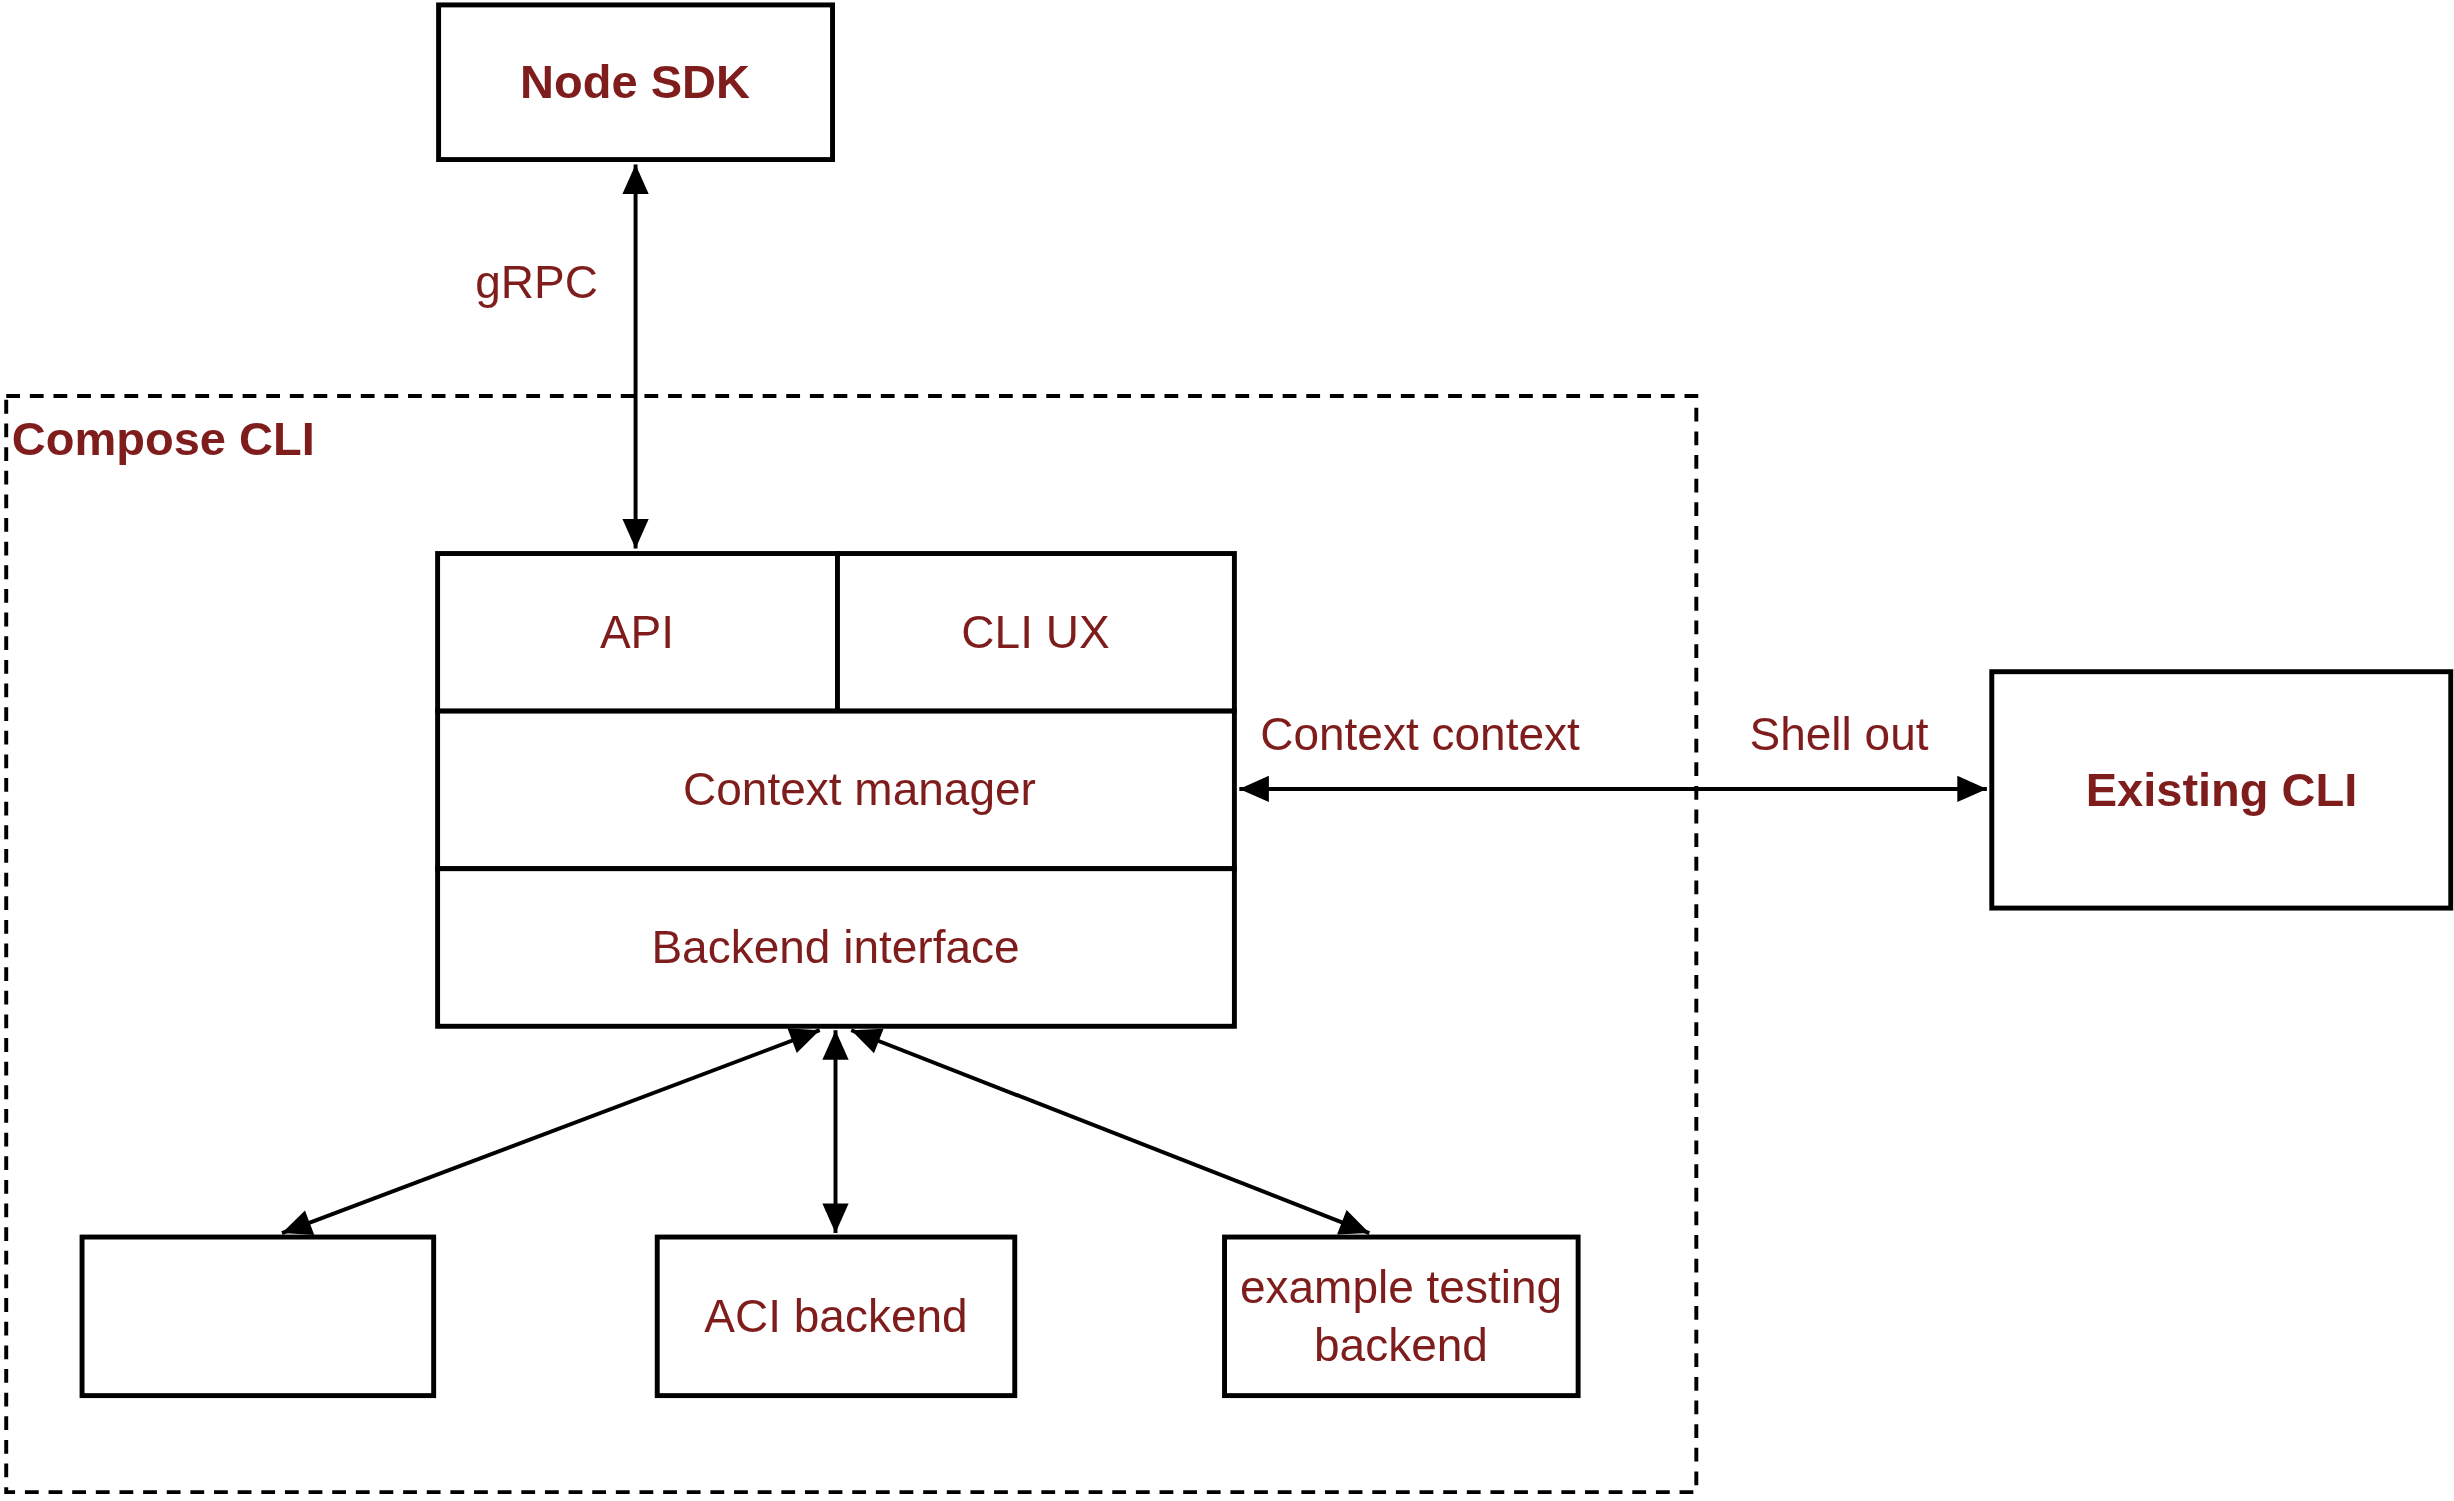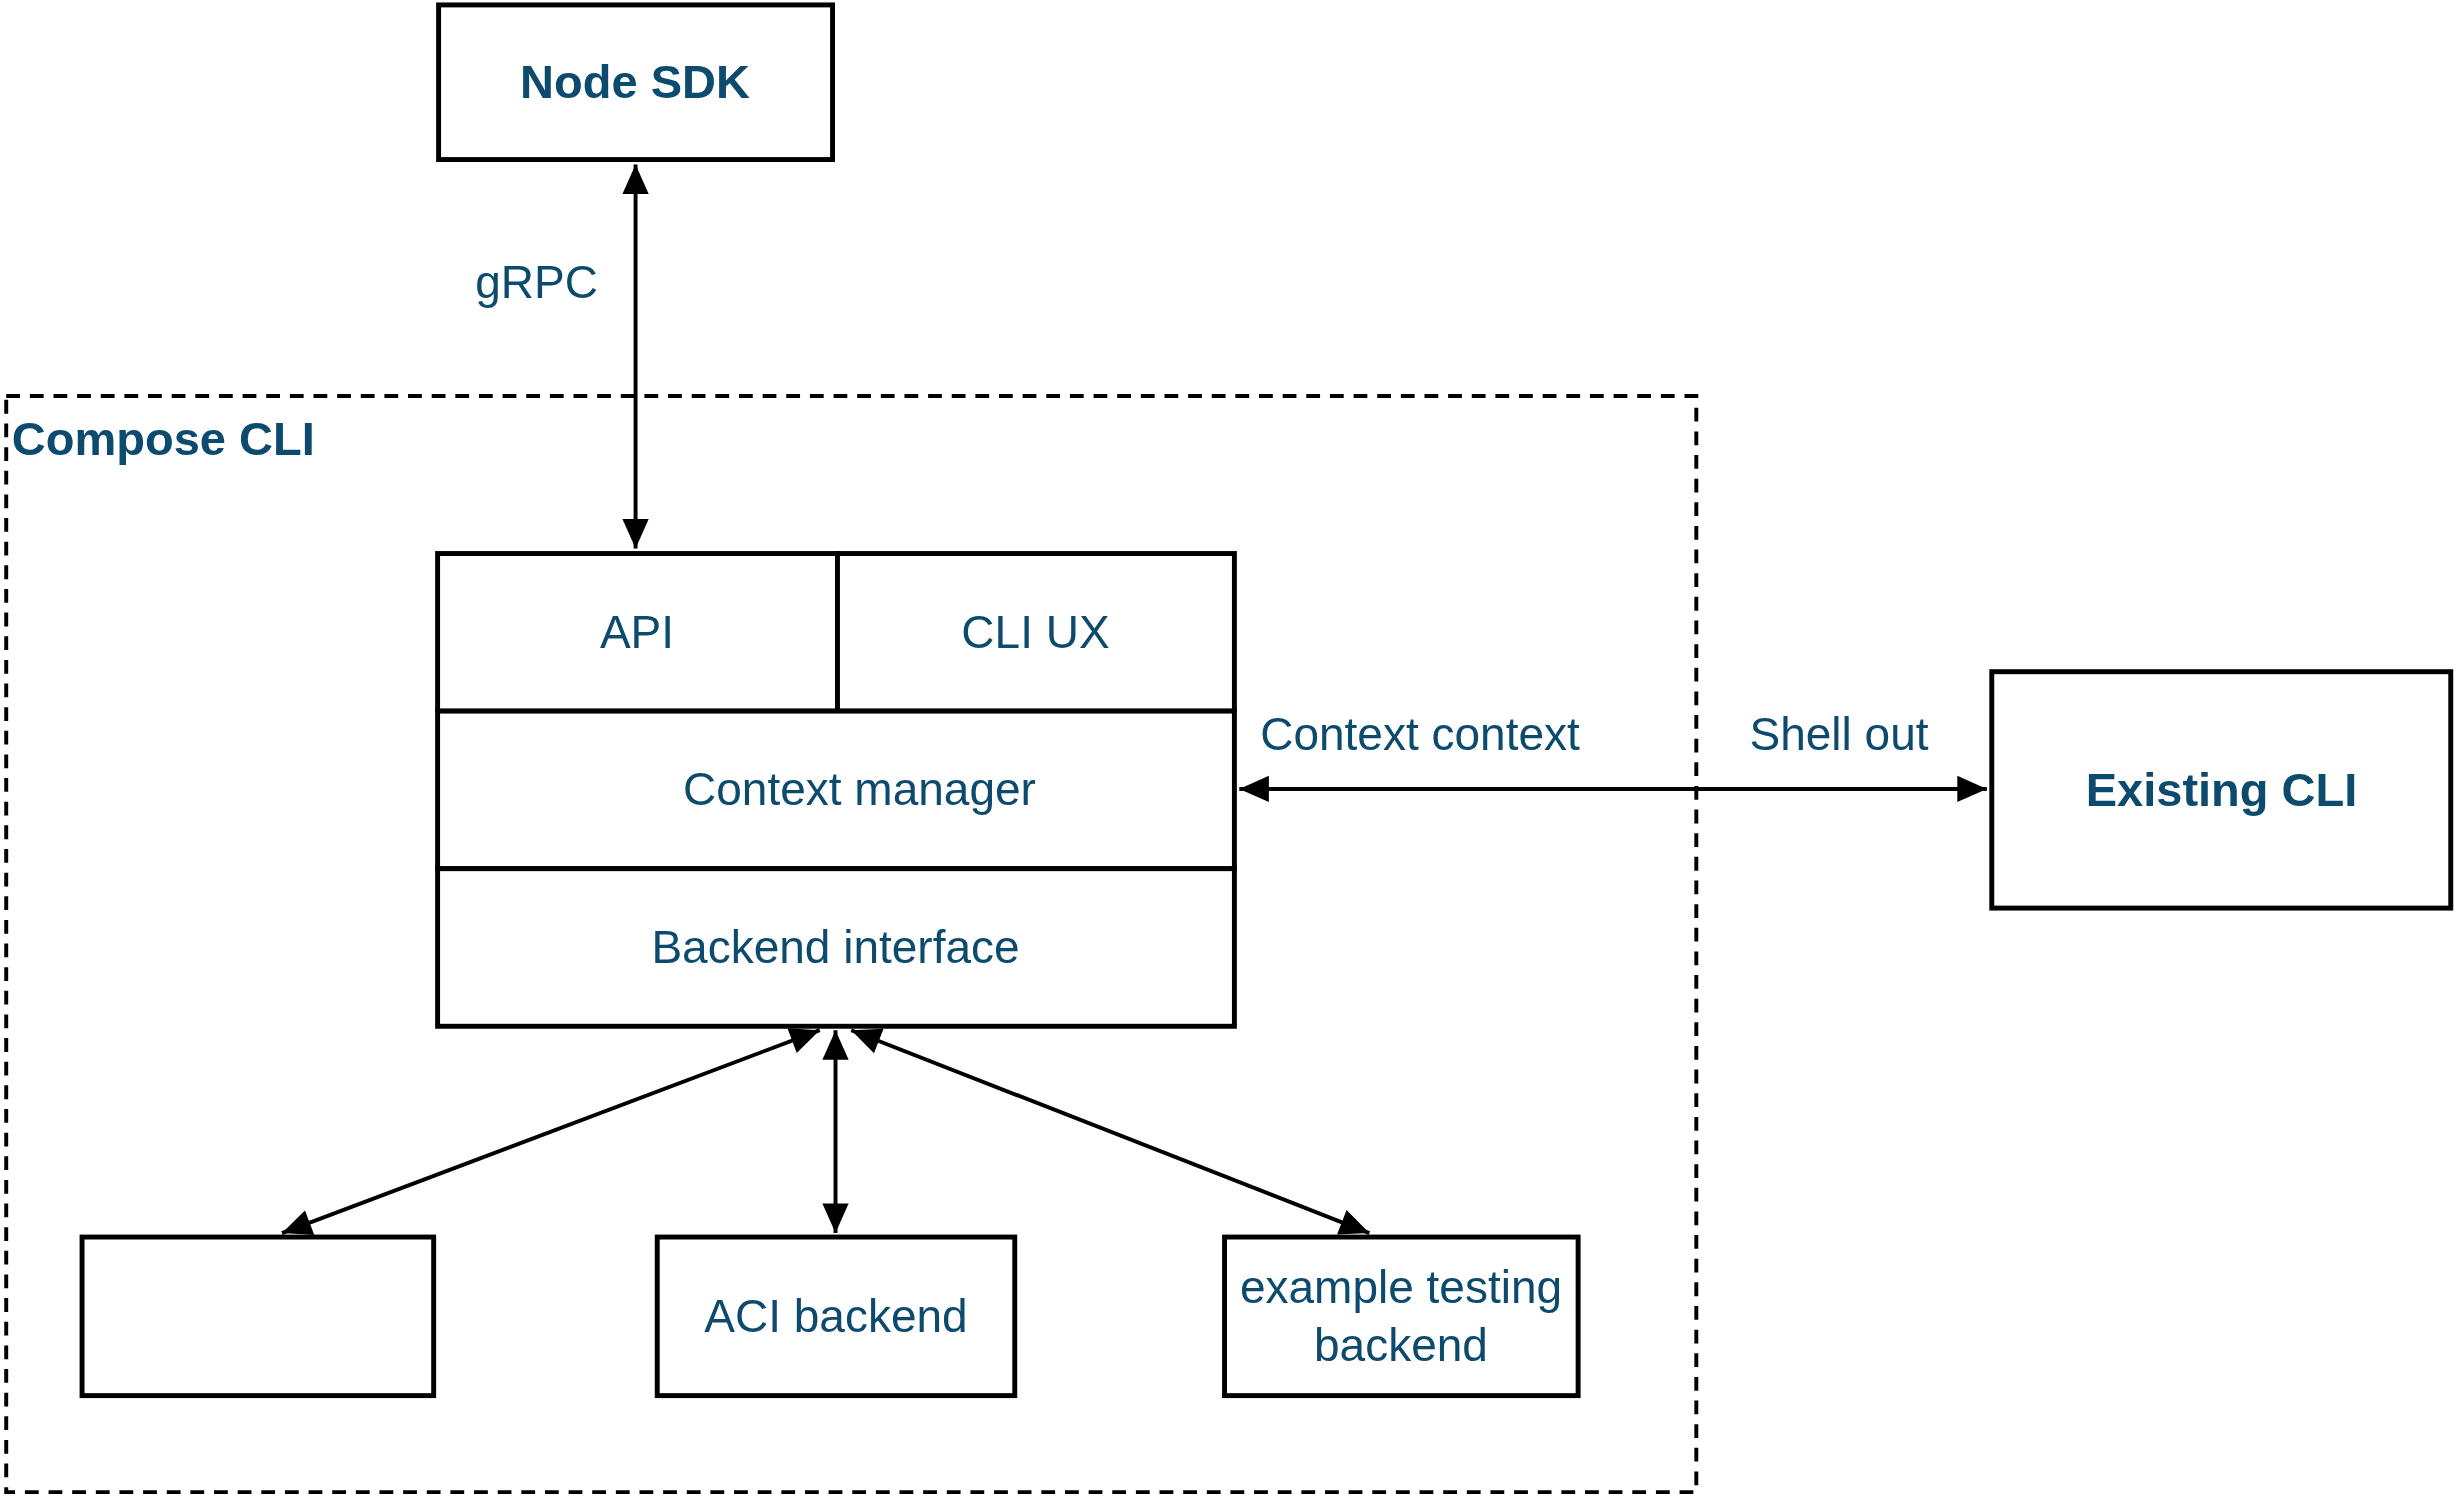--- a/index.html
+++ b/index.html
@@ -24,21 +24,21 @@
     height: 1501px;
   }
   .lbl {
     position: absolute;
     display: flex;
     align-items: center;
     justify-content: center;
     text-align: center;
     font-size: 46px;
     line-height: 1.25;
-    color: #0c4a6e;
+    color: #7f1d1d;
     white-space: normal;
   }
   .lbl.bold {
     font-weight: 700;
     font-size: 47px;
   }
   .lbl.corner {
     justify-content: flex-start;
     text-align: right;
     align-items: flex-start;

